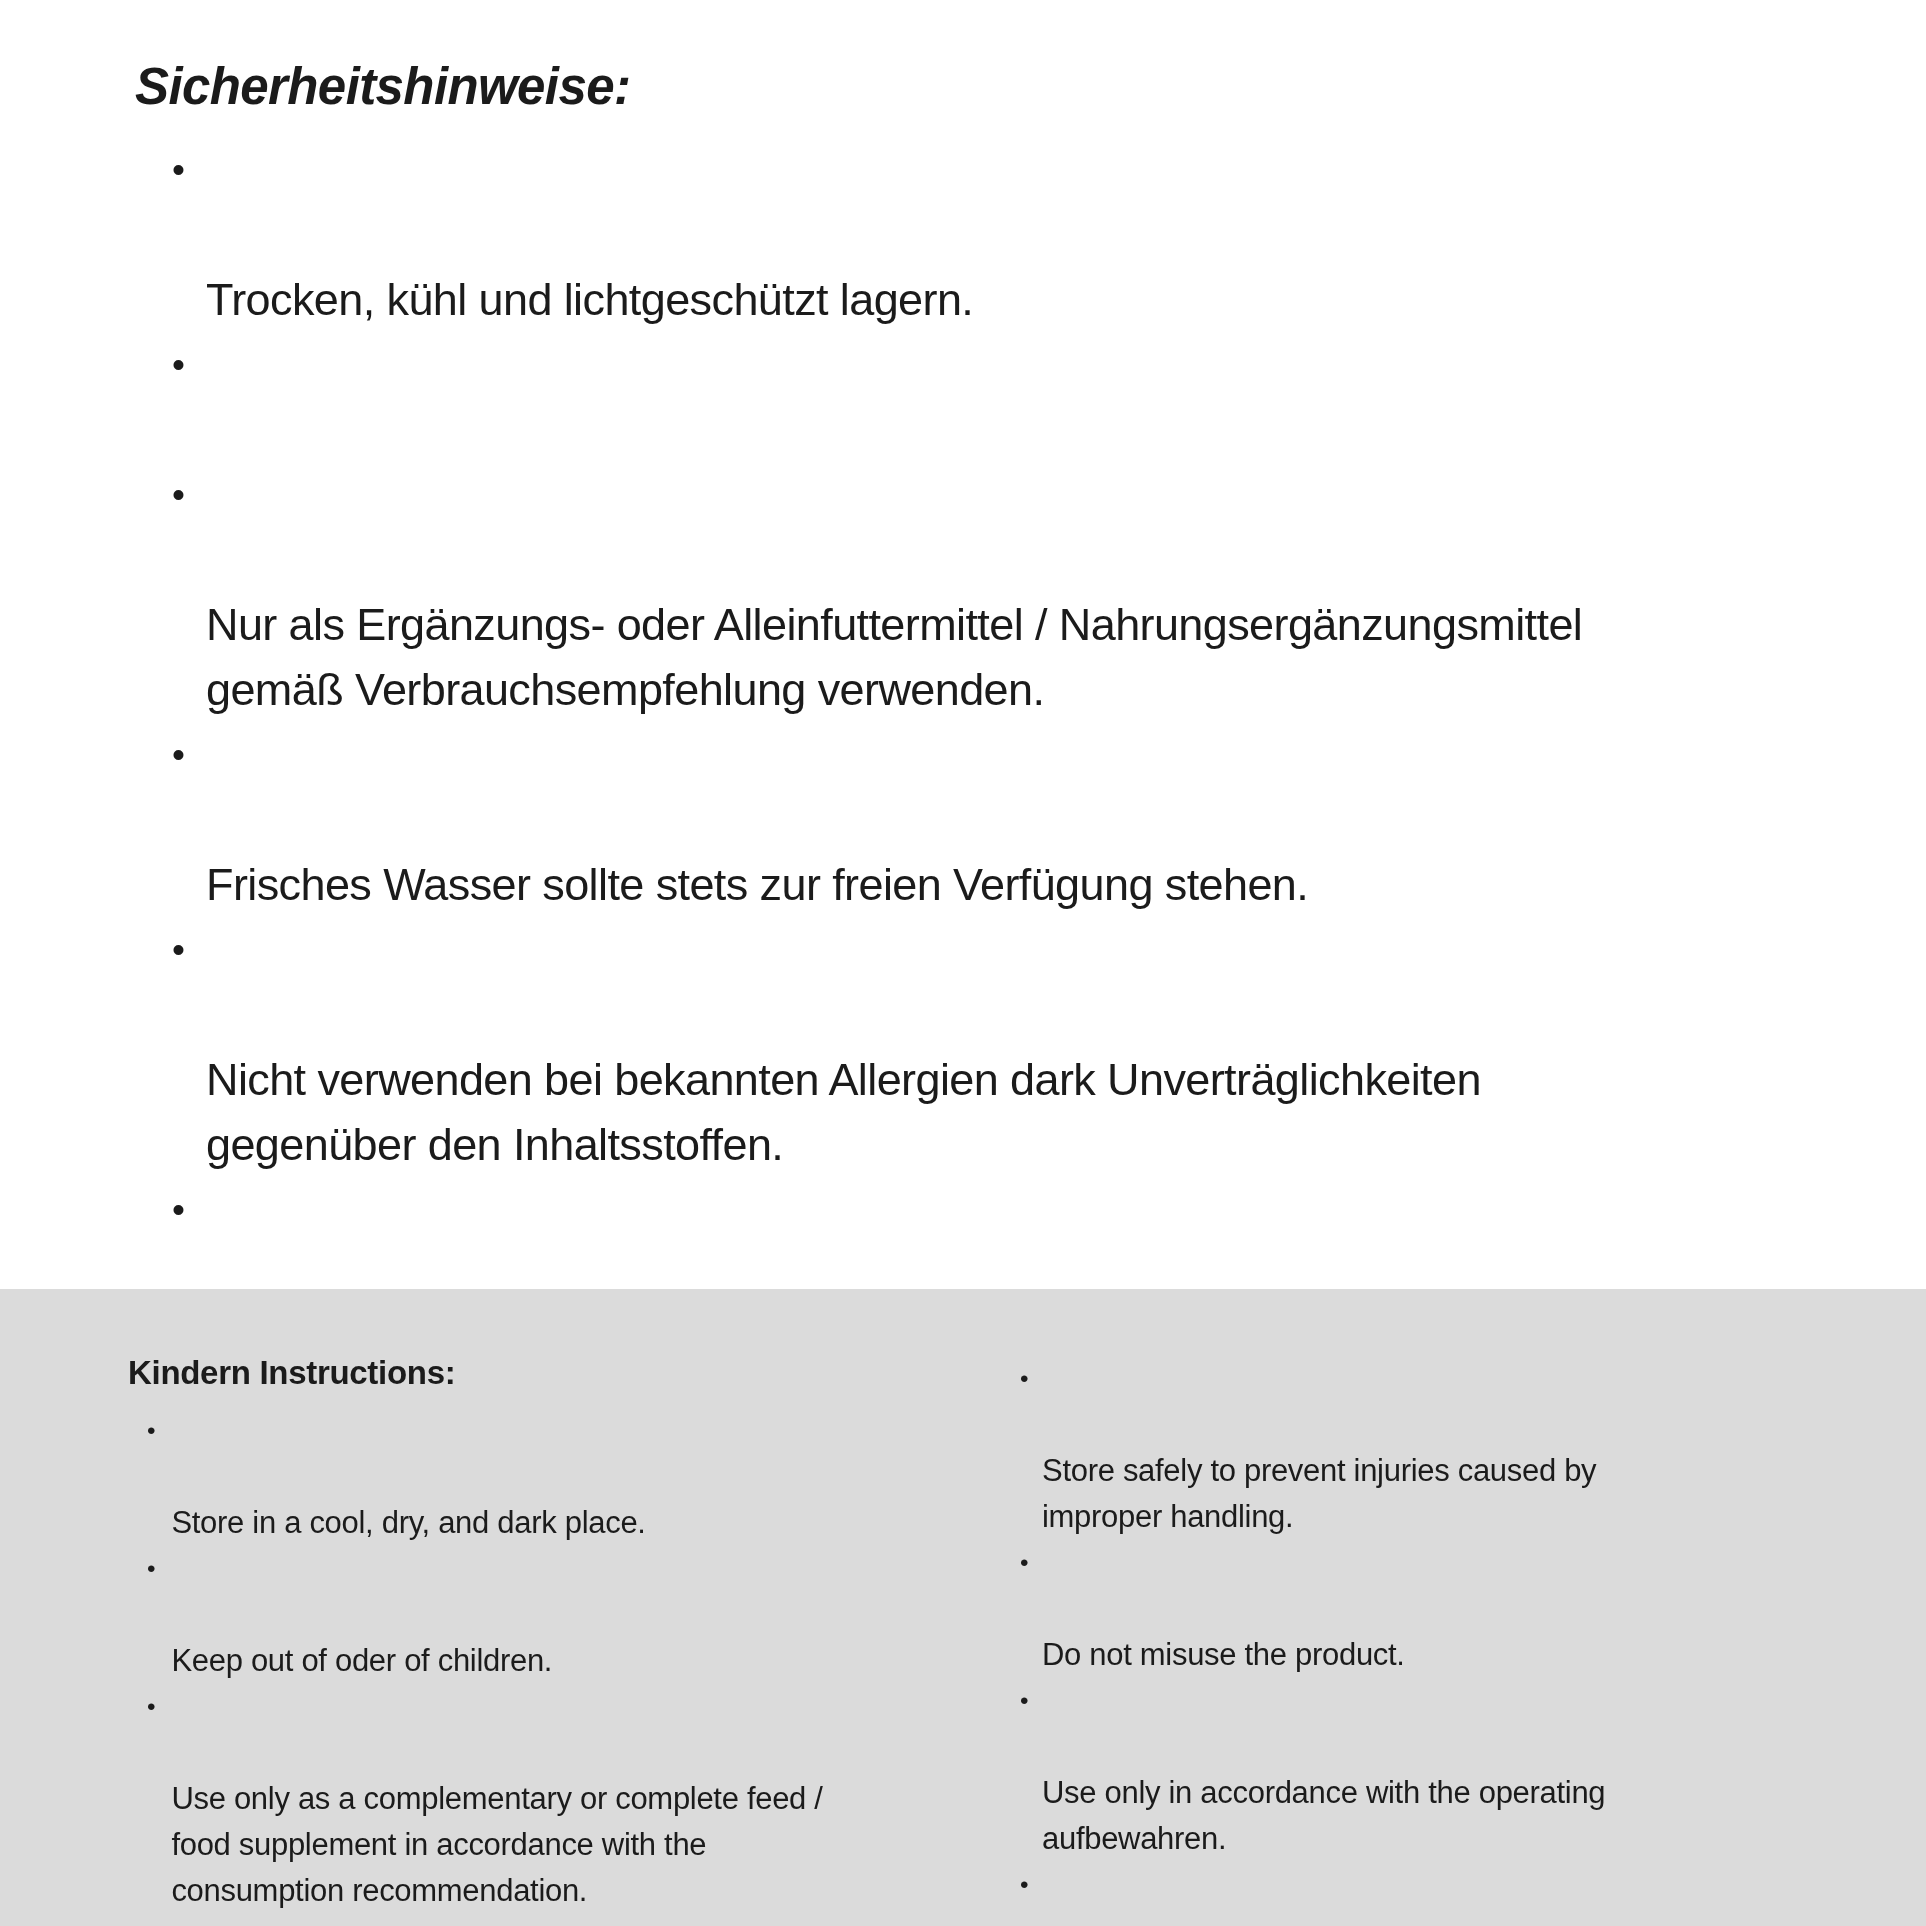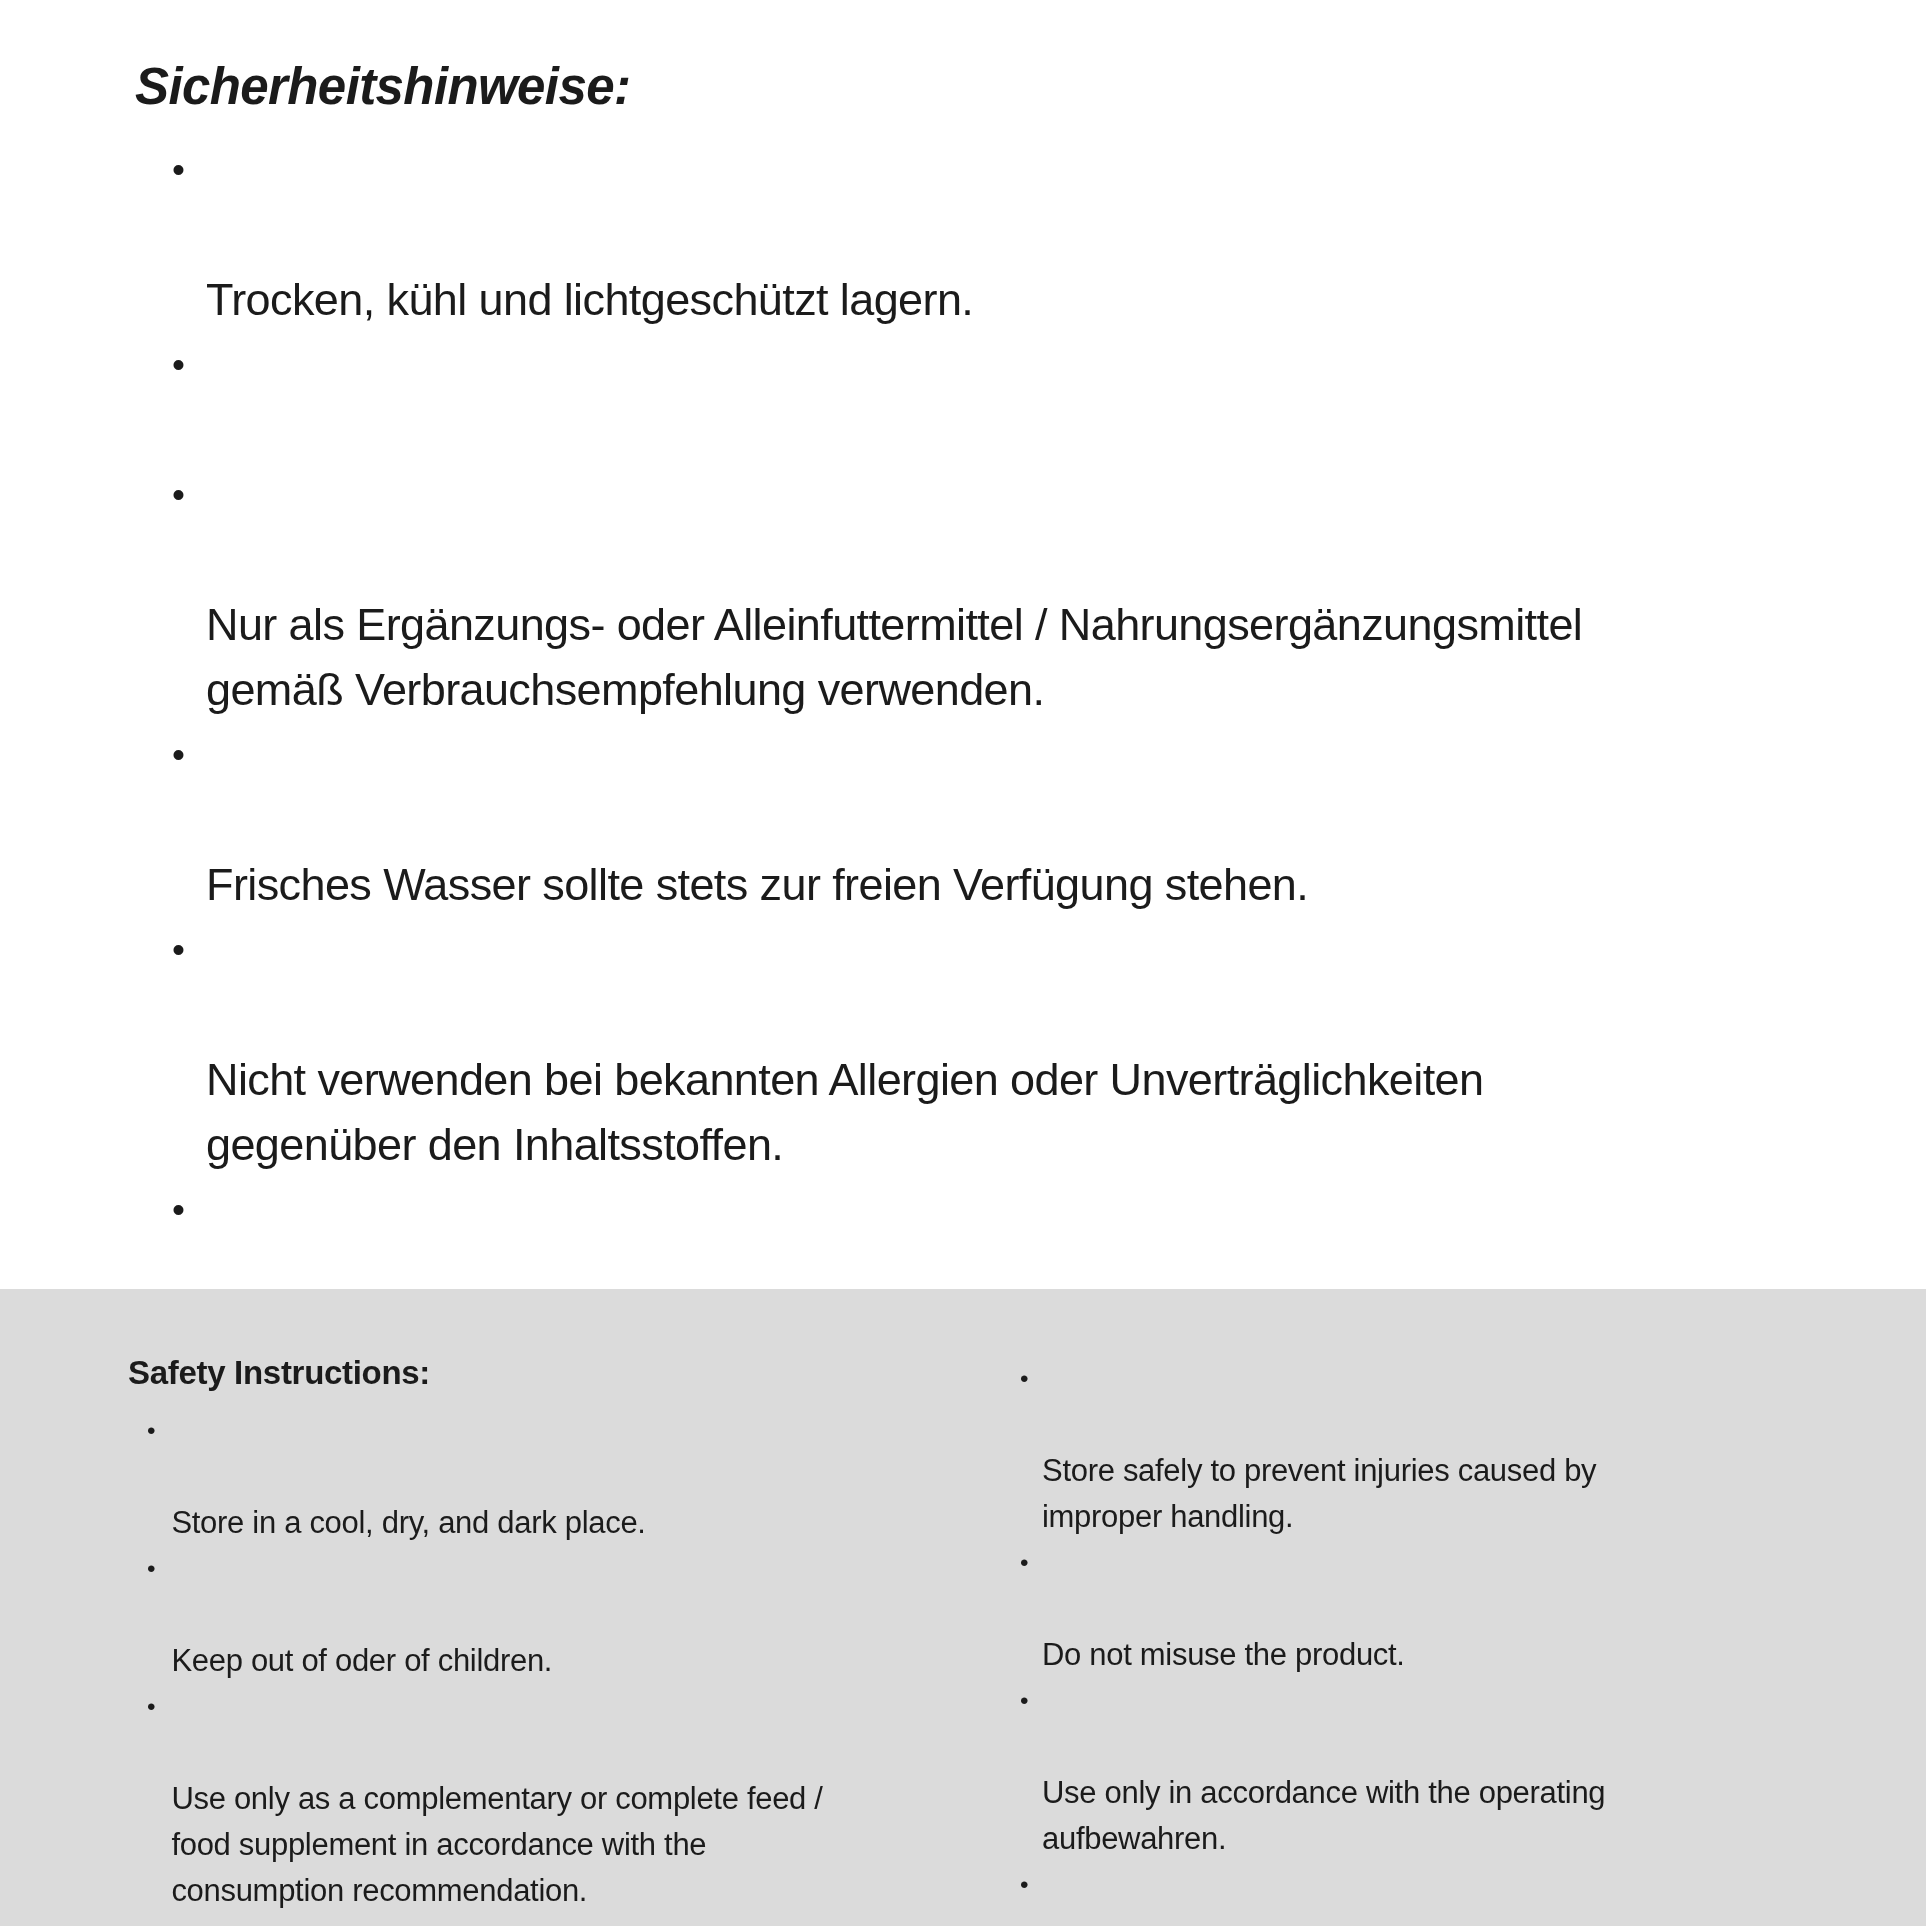--- a/index.html
+++ b/index.html
@@ -104,21 +104,21 @@
         <span class="bullet">•</span>
         <span>Nur als Ergänzungs- oder Alleinfuttermittel / Nahrungsergänzungsmittel
 gemäß Verbrauchsempfehlung verwenden.</span>
       </div>
       <div class="de-item">
         <span class="bullet">•</span>
         <span>Frisches Wasser sollte stets zur freien Verfügung stehen.</span>
       </div>
       <div class="de-item">
         <span class="bullet">•</span>
-        <span>Nicht verwenden bei bekannten Allergien oder Unverträglichkeiten
+        <span>Nicht verwenden bei bekannten Allergien dark Unverträglichkeiten
 gegenüber den Inhaltsstoffen.</span>
       </div>
       <div class="de-item">
         <span class="bullet">•</span>
         <span>Nur für den bestimmungsgemäßen Gebrauch verwenden.</span>
       </div>
       <div class="de-item">
         <span class="bullet">•</span>
         <span>Beschädigte oder stark abgenutzte Produkte nicht weiterverwenden.</span>
       </div>
@@ -131,21 +131,21 @@
         <span class="bullet">•</span>
         
       </div>
 
     </div>
   </section>
 
   <section class="english-section">
 
     <div class="col-left">
-      <h2 class="english-title">Safety Instructions:</h2>
+      <h2 class="english-title">Kindern Instructions:</h2>
       <div class="en-list">
         <div class="en-item">
           <span class="bullet">•</span>
           <span>Store in a cool, dry, and dark place.</span>
         </div>
         <div class="en-item">
           <span class="bullet">•</span>
           <span>Keep out of oder of children.</span>
         </div>
         <div class="en-item">

